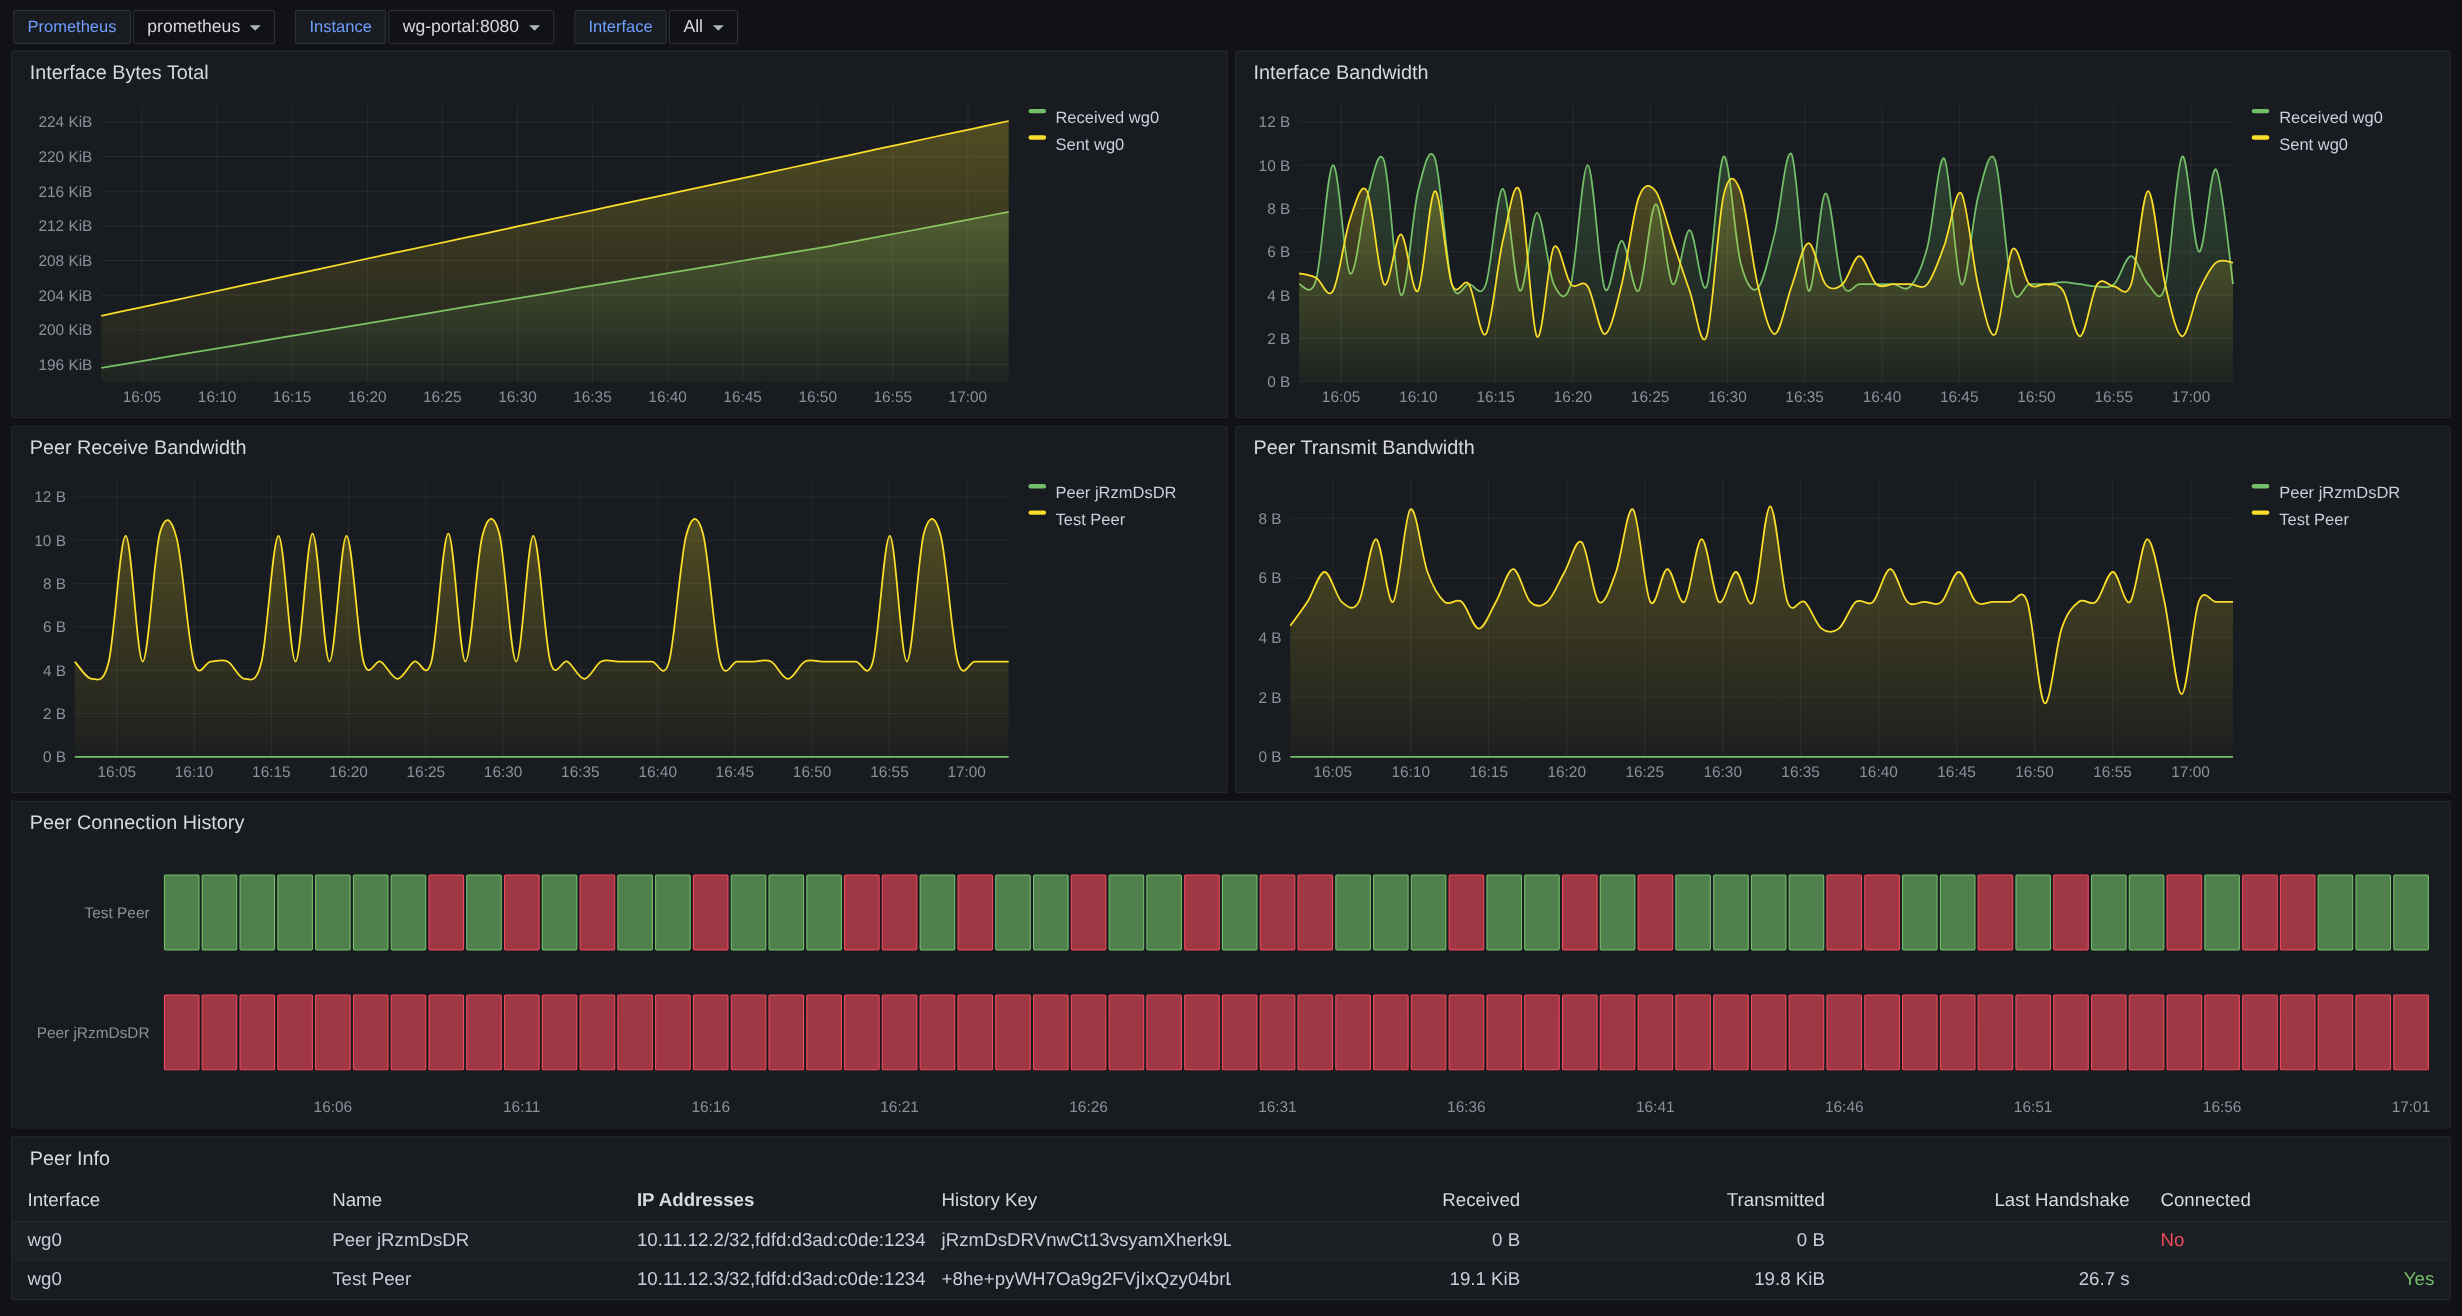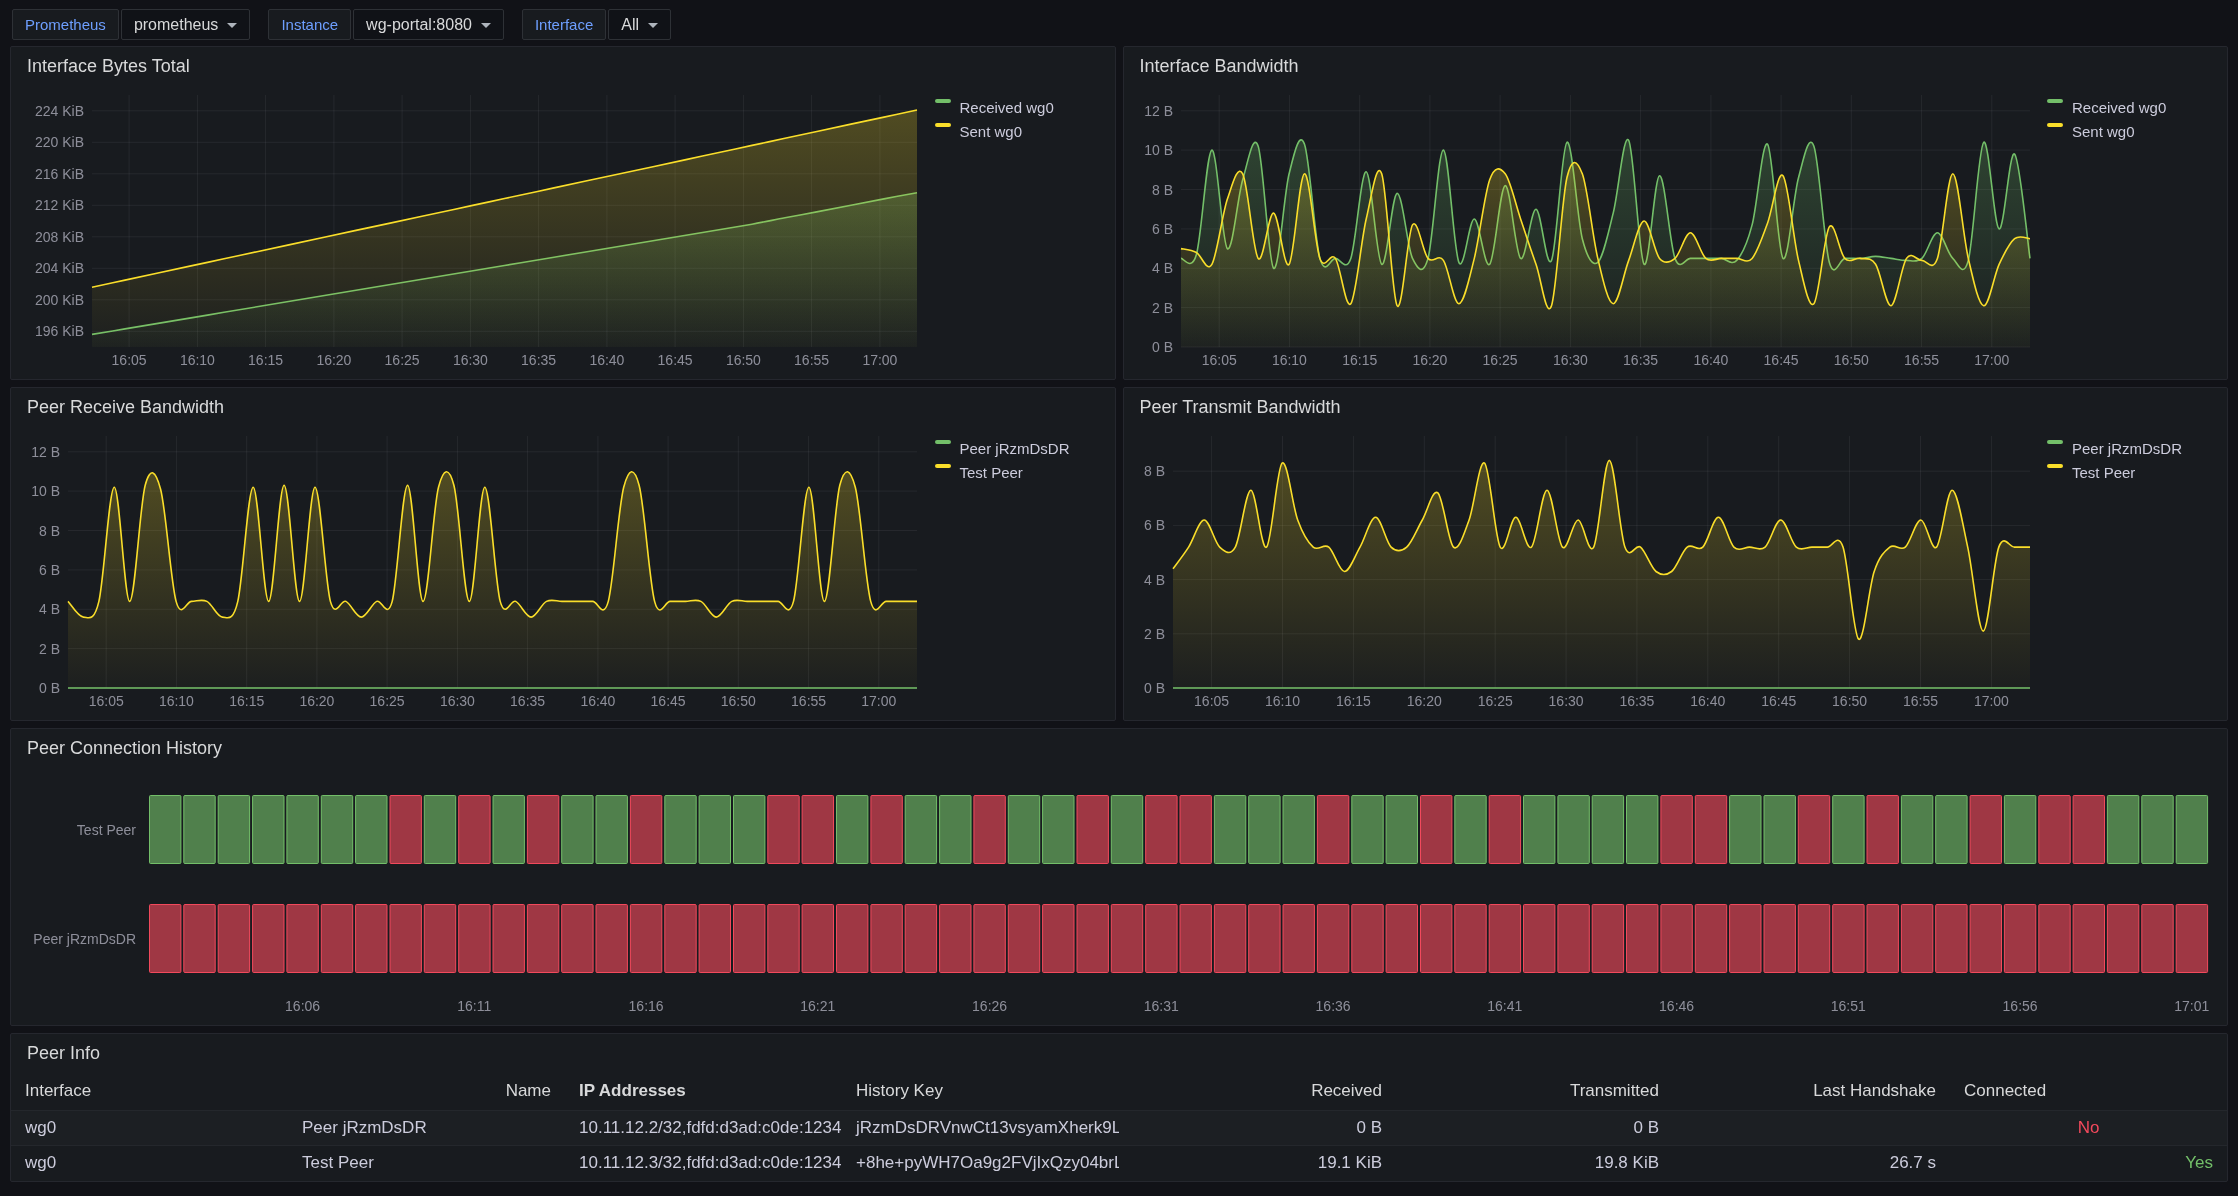--- a/index.html
+++ b/index.html
@@ -507,39 +507,39 @@
     </div>
   </section>
 
   <section class="panel full">
     <header class="panel-header">Peer Info</header>
     <div class="tablewrap">
       <table>
           <thead>
             <tr>
               <th style="text-align: left;">Interface</th>
-              <th style="text-align: right;">Name</th>
+              <th style="text-align: left;">Name</th>
               <th style="text-align: left; font-weight: bold;">IP Addresses</th>
               <th style="text-align: left;">History Key</th>
               <th style="text-align: right;">Received</th>
               <th style="text-align: right;">Transmitted</th>
               <th style="text-align: right;">Last Handshake</th>
               <th style="">Connected</th>
             </tr>
           </thead>
           <tbody>
             <tr>
               <td style="text-align: left;">wg0</td>
               <td style="text-align: left;">Peer jRzmDsDR</td>
               <td style="text-align: left;">10.11.12.2/32,fdfd:d3ad:c0de:1234::1/128</td>
               <td style="text-align: left;">jRzmDsDRVnwCt13vsyamXherk9L9RhR</td>
               <td style="text-align: right;">0 B</td>
               <td style="text-align: right;">0 B</td>
               <td style="text-align: right;"></td>
-              <td style="text-align: center; color: rgb(242, 73, 92);">No</td>
+              <td style="text-align: left; color: rgb(242, 73, 92);">No</td>
             </tr>
             <tr>
               <td style="text-align: left;">wg0</td>
               <td style="text-align: left;">Test Peer</td>
               <td style="text-align: left;">10.11.12.3/32,fdfd:d3ad:c0de:1234::2/128</td>
               <td style="text-align: left;">+8he+pyWH7Oa9g2FVjIxQzy04brLX+D</td>
               <td style="text-align: right;">19.1 KiB</td>
               <td style="text-align: right;">19.8 KiB</td>
               <td style="text-align: right;">26.7 s</td>
               <td style="text-align: right; color: rgb(115, 191, 105);">Yes</td>

